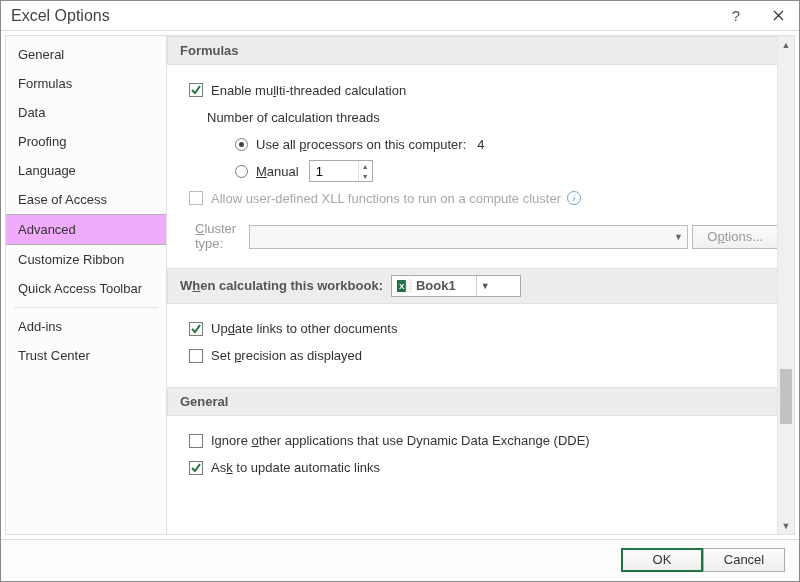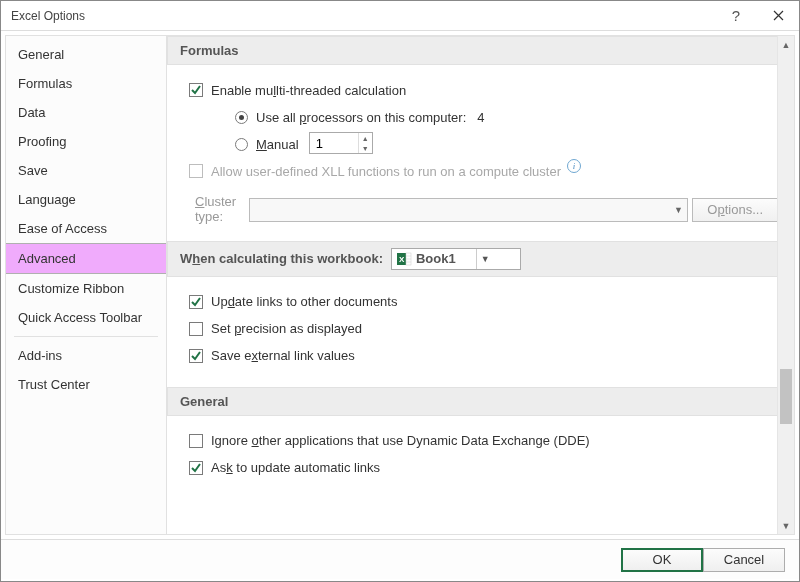--- a/index.html
+++ b/index.html
@@ -18,21 +18,21 @@
   .titlebar {
     display: flex;
     align-items: center;
     height: 30px;
     padding: 0 0 0 10px;
     background: #fff;
     border-bottom: 1px solid #ddd;
   }
   .titlebar .title {
     flex: 1;
-    font-size: 12px;
+    font-size: 16px;
     color: #444;
   }
   .titlebar .tb-btn {
     width: 42px;
     height: 30px;
     display: flex;
     align-items: center;
     justify-content: center;
     color: #555;
     font-size: 14px;
@@ -131,20 +131,21 @@
     color: #555;
     display: flex;
     align-items: center;
     gap: 8px;
   }
   .group-body {
     padding: 10px 4px 16px 10px;
   }
   .row {
     display: flex;
+    align-items: center;
     min-height: 24px;
     margin: 3px 0;
   }
   .indent1 { padding-left: 18px; }
   .indent-radio { padding-left: 46px; }
 
   .checkbox, .radio {
     display: inline-flex;
     align-items: center;
     gap: 8px;
@@ -333,21 +334,20 @@
   </div>
 </div>
 
 <div class="main">
 
   <div class="sidebar">
     <div class="item">General</div>
     <div class="item">Formulas</div>
     <div class="item">Data</div>
     <div class="item">Proofing</div>
-    <div class="item">Save</div>
     <div class="item">Language</div>
     <div class="item">Ease of Access</div>
     <div class="item selected">Advanced</div>
     <div class="item">Customize Ribbon</div>
     <div class="item">Quick Access Toolbar</div>
     <div class="sep"></div>
     <div class="item">Add-ins</div>
     <div class="item">Trust Center</div>
   </div>
 
@@ -361,20 +361,23 @@
         <div class="group-body">
           <div class="row">
             <label class="checkbox checked">
               <span class="box">
                   <svg viewBox="0 0 12 12">
                     <path d="M2 6 L5 9 L10 2"></path>
                   </svg>
                 </span>
               <span class="lbl"><span>Enable mu</span><u class="accel">l</u><span>lti-threaded calculation</span></span>
             </label>
+          </div>
+          <div class="row indent1">
+            <span>Number of calculation threads</span>
           </div>
           <div class="row indent-radio">
             <label class="radio selected">
               <span class="circle"></span>
               <span class="lbl"><span>Use all </span><u class="accel">p</u><span>rocessors on this computer:</span>&nbsp;&nbsp;&nbsp;<span>4</span></span>
             </label>
           </div>
           <div class="row indent-radio">
             <label class="radio">
               <span class="circle"></span>
@@ -432,30 +435,20 @@
                 </span>
               <span class="lbl"><span>Up</span><u class="accel">d</u><span>ate links to other documents</span></span>
             </label>
           </div>
           <div class="row">
             <label class="checkbox">
               <span class="box"></span>
               <span class="lbl"><span>Set </span><u class="accel">p</u><span>recision as displayed</span></span>
             </label>
           </div>
-          <div class="row">
-            <label class="checkbox checked">
-              <span class="box">
-                  <svg viewBox="0 0 12 12">
-                    <path d="M2 6 L5 9 L10 2"></path>
-                  </svg>
-                </span>
-              <span class="lbl"><span>Save e</span><u class="accel">x</u><span>ternal link values</span></span>
-            </label>
-          </div>
         </div>
 
         <div class="group-header">
           <span>General</span>
         </div>
         <div class="group-body">
           <div class="row">
             <label class="checkbox">
               <span class="box"></span>
               <span class="lbl"><span>Ignore </span><u class="accel">o</u><span>ther applications that use Dynamic Data Exchange (DDE)</span></span>

